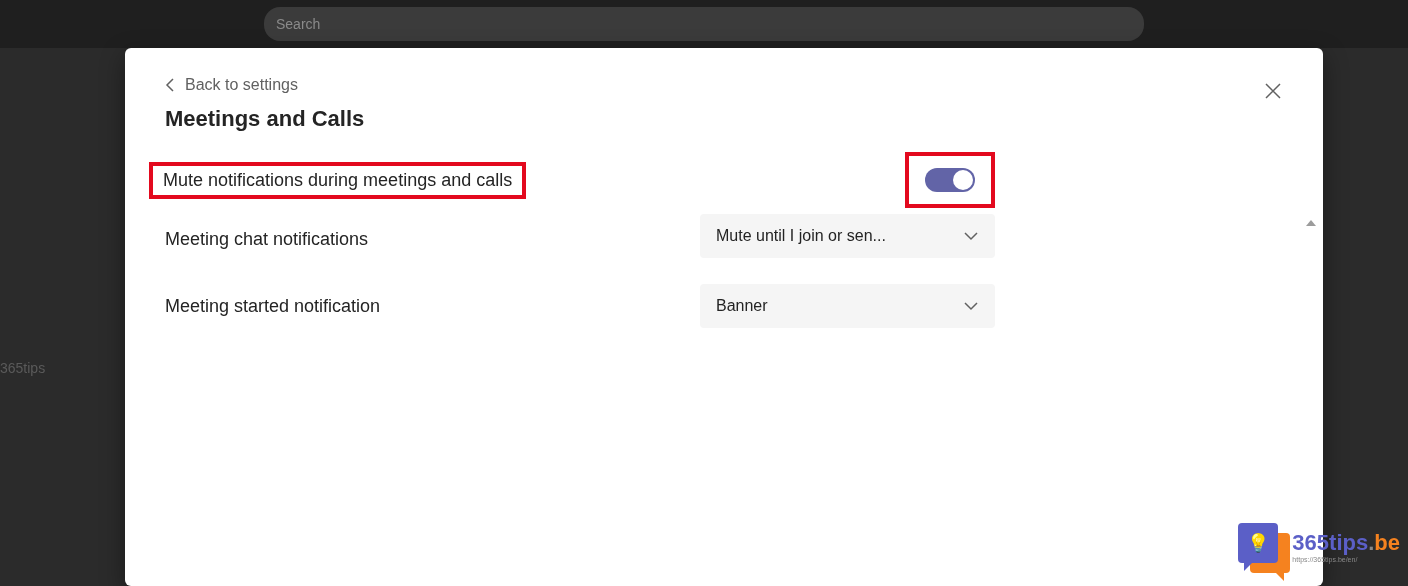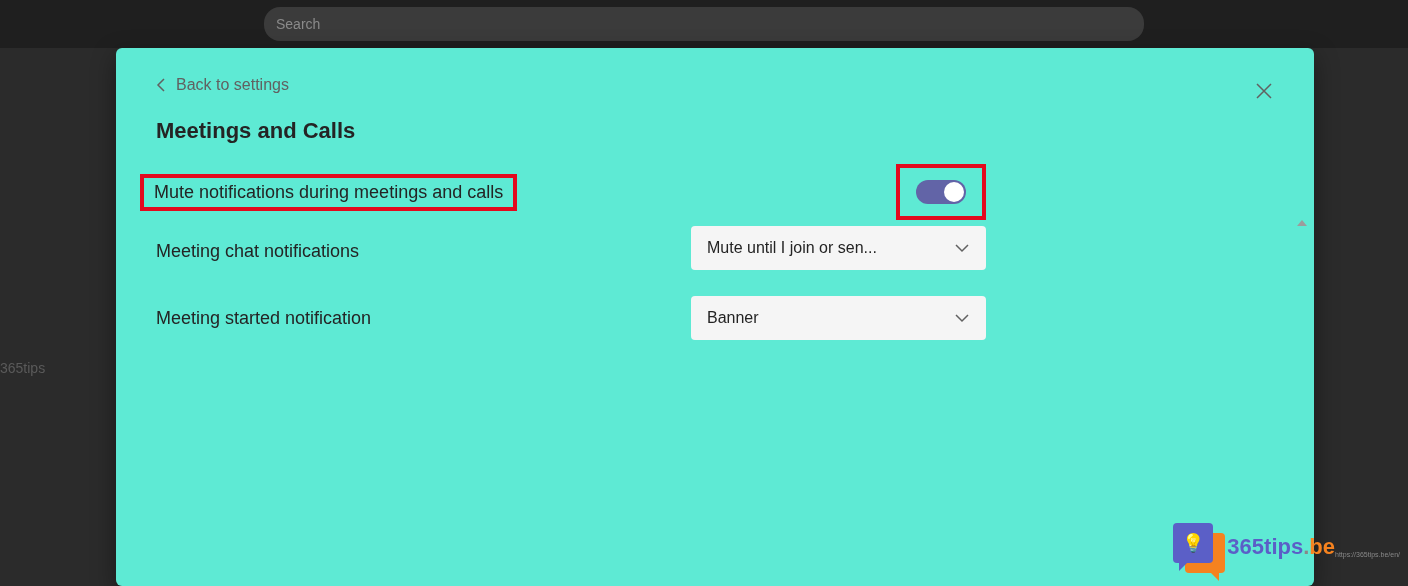--- a/index.html
+++ b/index.html
@@ -36,25 +36,25 @@
     }
     .bg-text2 {
       position: absolute;
       color: #5a5a5a;
       font-size: 14px;
       left: 0;
       top: 360px;
     }
     .dialog {
       position: absolute;
-      left: 116px;
+      left: 125px;
       top: 48px;
       width: 1198px;
       height: 538px;
-      background: #5eead4;
+      background: #ffffff;
       border-radius: 6px;
       box-shadow: 0 8px 24px rgba(0,0,0,0.4);
     }
     .dialog-header {
       padding: 28px 40px 0 40px;
       position: relative;
     }
     .back-link {
       display: inline-flex;
       align-items: center;
@@ -66,21 +66,20 @@
     }
     .back-link svg {
       width: 10px;
       height: 14px;
       stroke: #616161;
     }
     .dialog-title {
       font-size: 22px;
       font-weight: 700;
       color: #242424;
-      margin-top: 12px;
     }
     .close-btn {
       position: absolute;
       right: 40px;
       top: 33px;
       width: 20px;
       height: 20px;
       cursor: pointer;
       display: flex;
       align-items: center;
@@ -217,23 +216,22 @@
       position: absolute;
       bottom: -8px;
       left: 6px;
       width: 0;
       height: 0;
       border-right: 10px solid transparent;
       border-top: 10px solid #5b5fc7;
     }
     .logo-text {
       display: flex;
-      flex-direction: row;
+      flex-direction: column;
       line-height: 1;
-      align-items: flex-end;
     }
     .logo-main {
       font-size: 22px;
       font-weight: 800;
       color: #5b5fc7;
     }
     .logo-sub {
       font-size: 7px;
       color: #888;
       margin-top: 2px;

